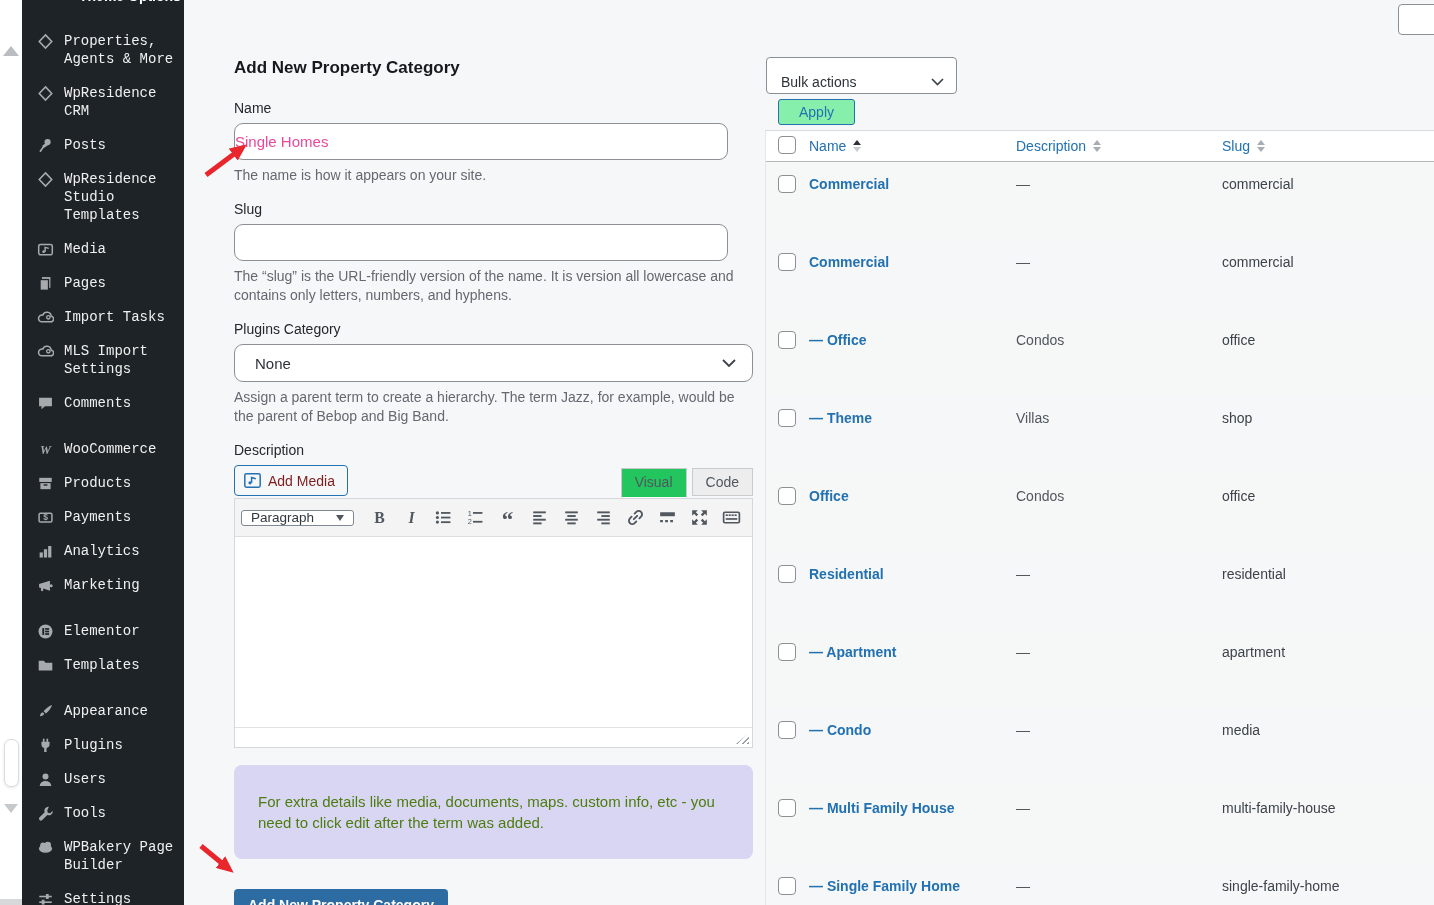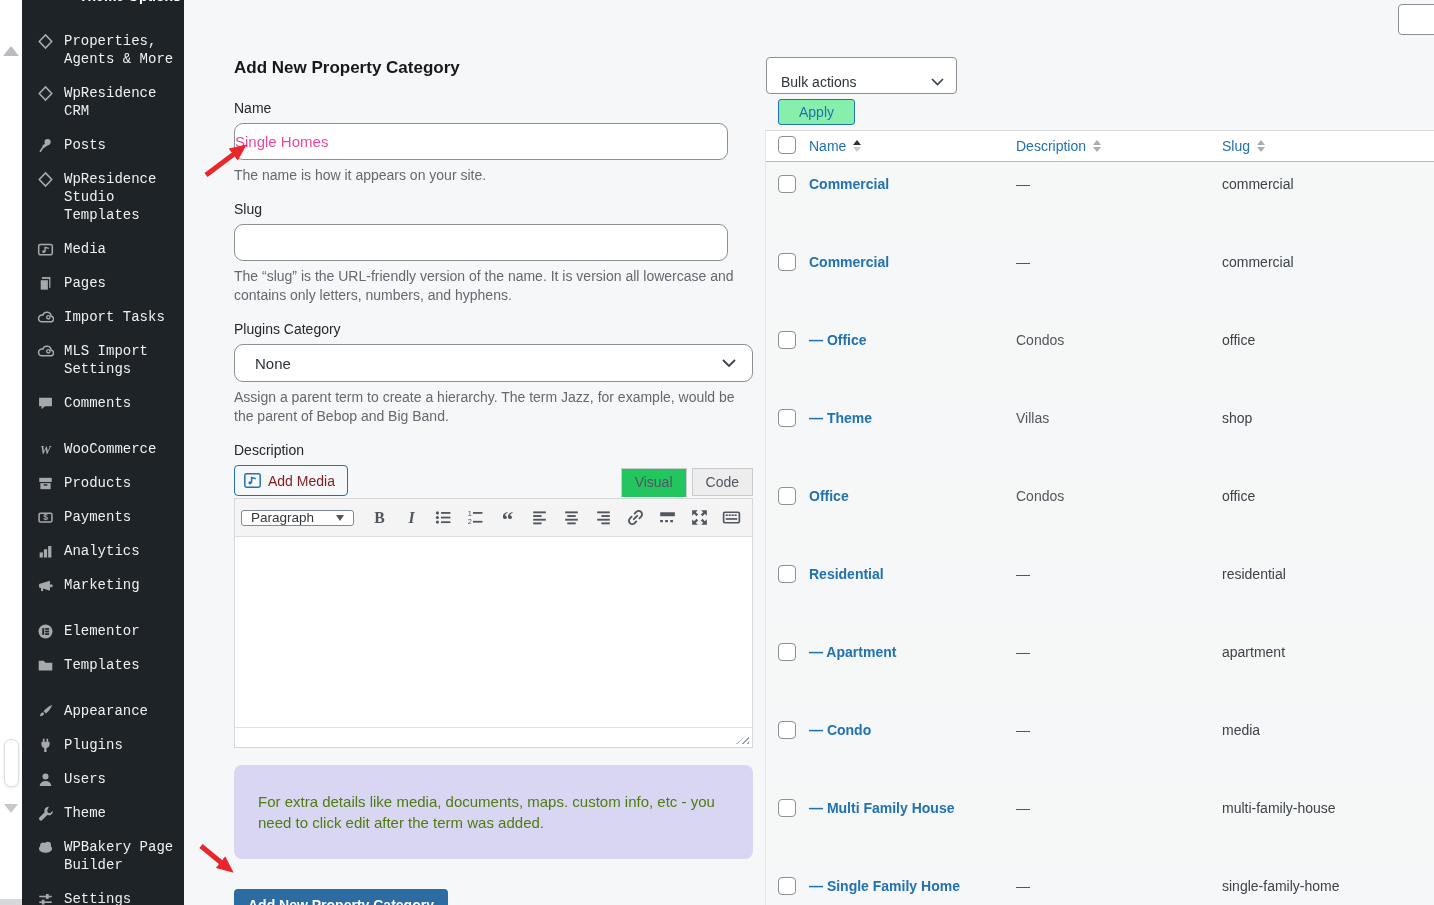--- a/index.html
+++ b/index.html
@@ -264,21 +264,21 @@
           </svg>
         </span>
     <span class="lbl">Users</span>
   </li>
       <li class="mi">
     <span class="ic">
           <svg viewBox="0 0 18 18">
             <path d="M12.6 1.9a4.2 4.2 0 0 0-4.5 5.8L2.5 13.3a2 2 0 0 0 2.8 2.8l5.6-5.6a4.2 4.2 0 0 0 5.8-4.5l-2.8 2.8-2.4-.7-.7-2.4Z" fill="#a7aaad"></path>
           </svg>
         </span>
-    <span class="lbl">Theme</span>
+    <span class="lbl">Tools</span>
   </li>
       <li class="mi">
     <span class="ic">
           <svg viewBox="0 0 18 18">
             <ellipse cx="9" cy="10.2" rx="7" ry="4.4" fill="#a7aaad"></ellipse>
             <circle cx="6.4" cy="6.6" r="3" fill="#a7aaad"></circle>
             <circle cx="11.4" cy="6.2" r="3.4" fill="#a7aaad"></circle>
           </svg>
         </span>
     <span class="lbl">WPBakery Page Builder</span>

